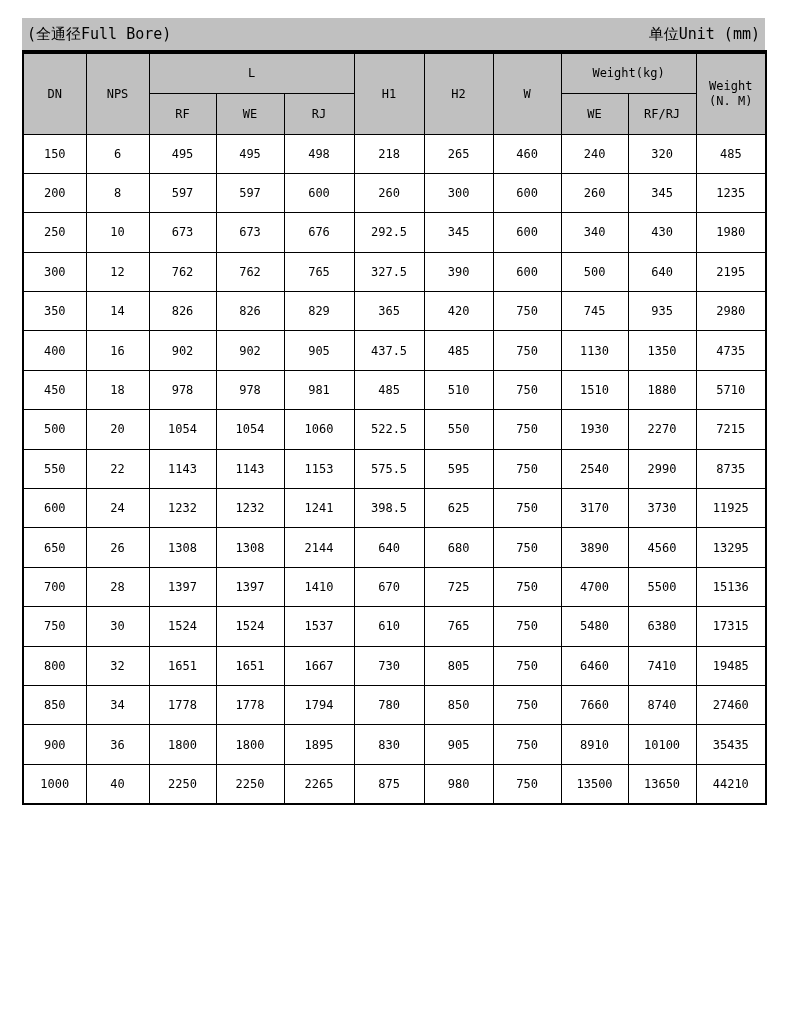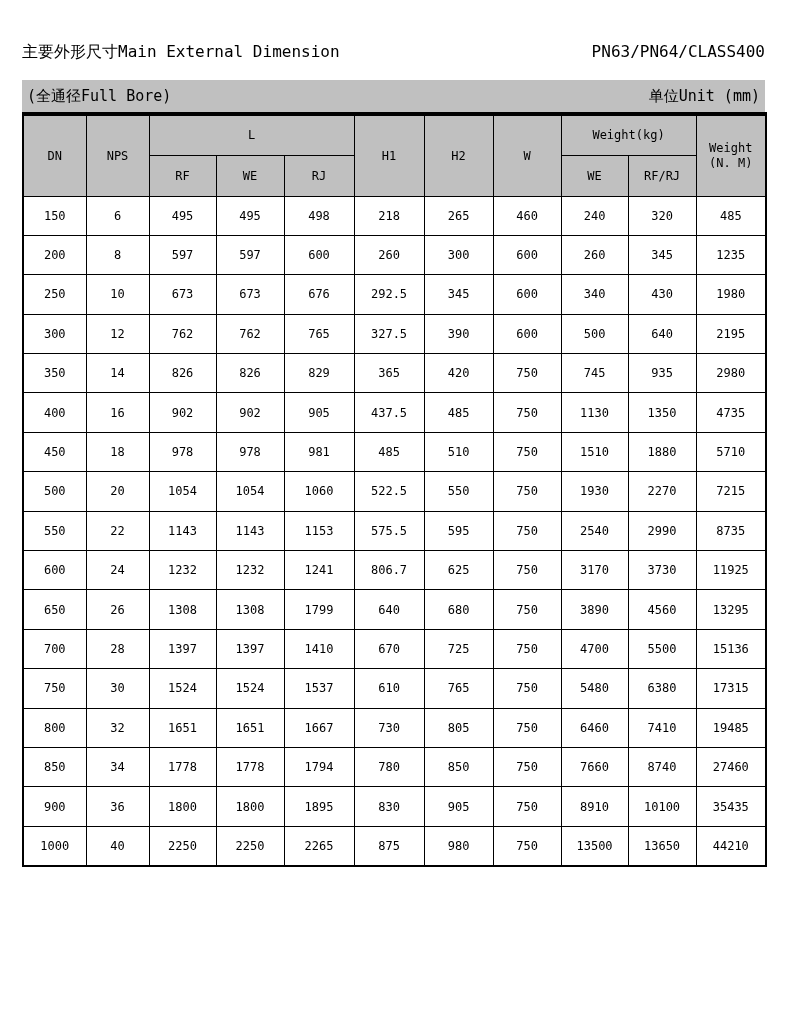--- a/index.html
+++ b/index.html
@@ -58,24 +58,20 @@
   }
   table.dim thead tr{height:41px;}
   table.dim tbody tr{height:39.4px;}
   .torque-line{display:block;line-height:15px;}
 </style>
 </head>
 <body>
 
 <div class="page">
 
-  <div class="title-row">
-    <span>主要外形尺寸Main External Dimension</span>
-    <span>PN63/PN64/CLASS400</span>
-  </div>
 
   <div class="subtitle-bar">
     <span>(全通径Full Bore)</span>
     <span>单位Unit (mm)</span>
   </div>
 
   <table class="dim">
     <colgroup>
       <col style="width:63px">
         <col style="width:63px">
@@ -228,33 +224,33 @@
           <td>2540</td>
           <td>2990</td>
           <td>8735</td>
         </tr>
         <tr>
           <td>600</td>
           <td>24</td>
           <td>1232</td>
           <td>1232</td>
           <td>1241</td>
-          <td>806.7</td>
+          <td>398.5</td>
           <td>625</td>
           <td>750</td>
           <td>3170</td>
           <td>3730</td>
           <td>11925</td>
         </tr>
         <tr>
           <td>650</td>
           <td>26</td>
           <td>1308</td>
           <td>1308</td>
-          <td>1799</td>
+          <td>2144</td>
           <td>640</td>
           <td>680</td>
           <td>750</td>
           <td>3890</td>
           <td>4560</td>
           <td>13295</td>
         </tr>
         <tr>
           <td>700</td>
           <td>28</td>

